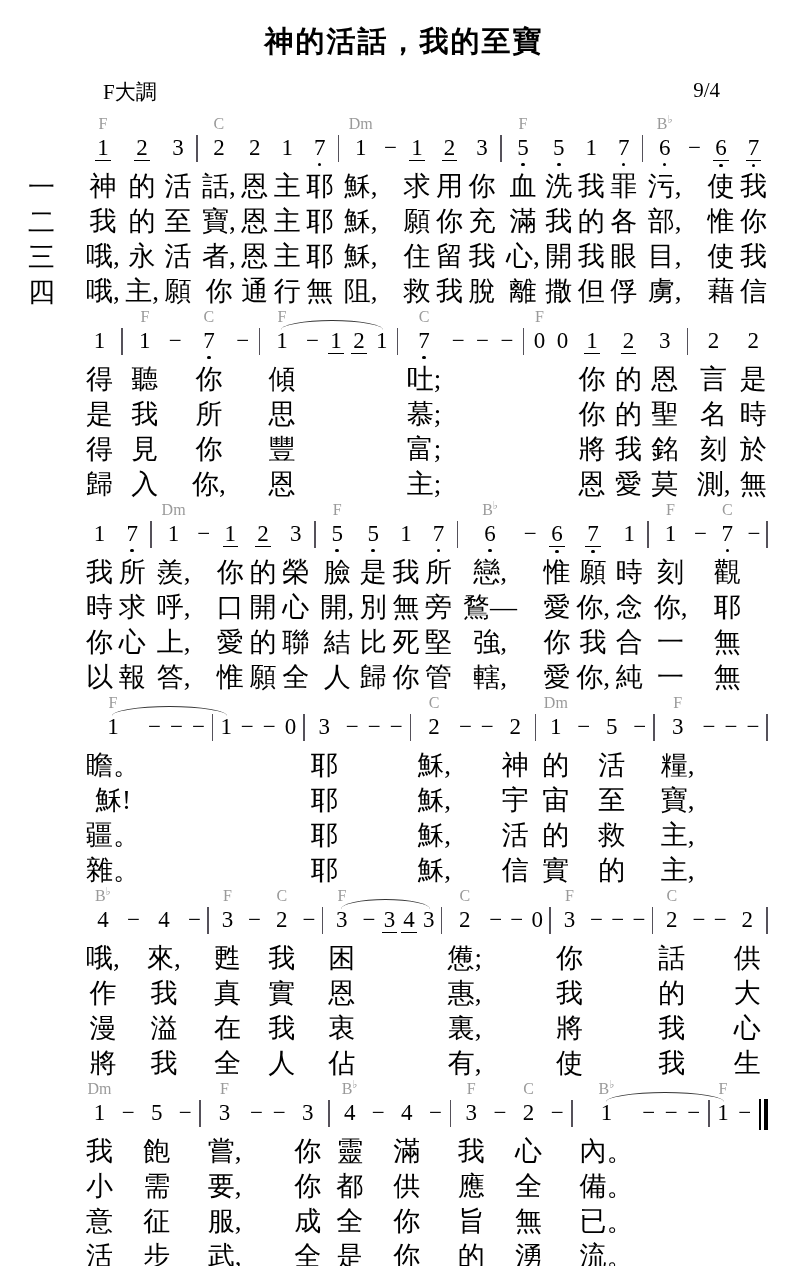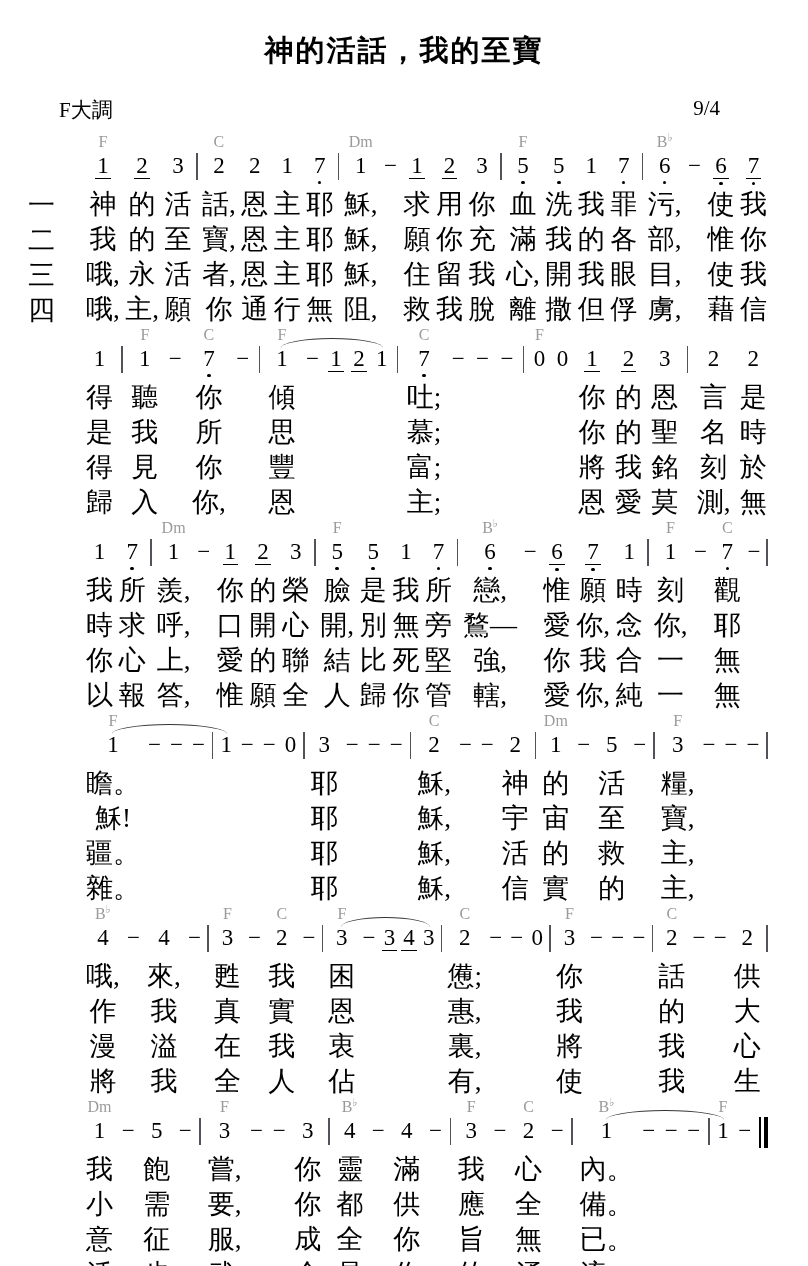--- a/index.html
+++ b/index.html
@@ -1,24 +1,24 @@
 <!DOCTYPE html>
 <html style="--ink: #000000; --chord: #9a9a9a; --bar: #55515a; --slur: #333333;"><head>
 <meta charset="utf-8">
 <style>
   :root{
     --ink:#000000; --chord:#9a9a9a; --bar:#55515a; --slur:#333333;
   }
   html,body{margin:0;padding:0;background:#ffffff;}
   body{width:808px;height:1266px;overflow:hidden;color:var(--ink);
        font-family:"Liberation Serif", serif;}
-  .title{margin:17px;padding-top:14px;height:46px;text-align:center;
+  .title{margin:8px;padding-top:14px;height:46px;text-align:center;
          font-size:29px;font-weight:bold;letter-spacing:2px;}
   .header-row{height:36px;display:flex;justify-content:space-between;
-              align-items:flex-start;padding:2px 88px 0 59px;font-size:21px;}
+              align-items:flex-start;padding:2px 88px 0 103px;font-size:21px;}
   .systems{padding-left:85px;padding-right:40px;}
   .system{position:relative;height:193px;display:flex;
           justify-content:space-between;align-items:flex-start;}
   .col{display:flex;flex-direction:column;align-items:center;}
   .chord{height:21px;line-height:20px;font-size:16px;color:var(--chord);
          white-space:nowrap;}
   .chord sup{font-size:11px;line-height:10px;}
   .noterow{height:34px;display:flex;flex-direction:column;align-items:center;}
   .nn{font-size:23px;line-height:25px;padding:0 2px;white-space:nowrap;}
   .nn.e{border-bottom:1.6px solid var(--ink);}

